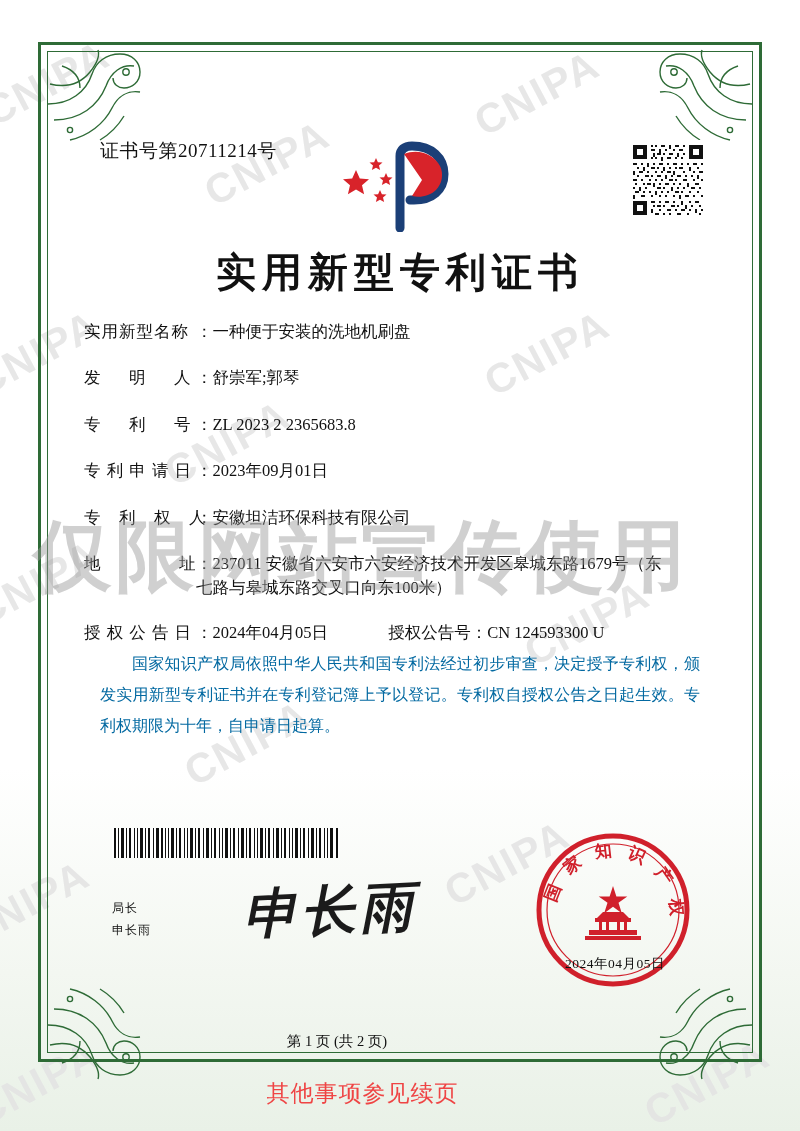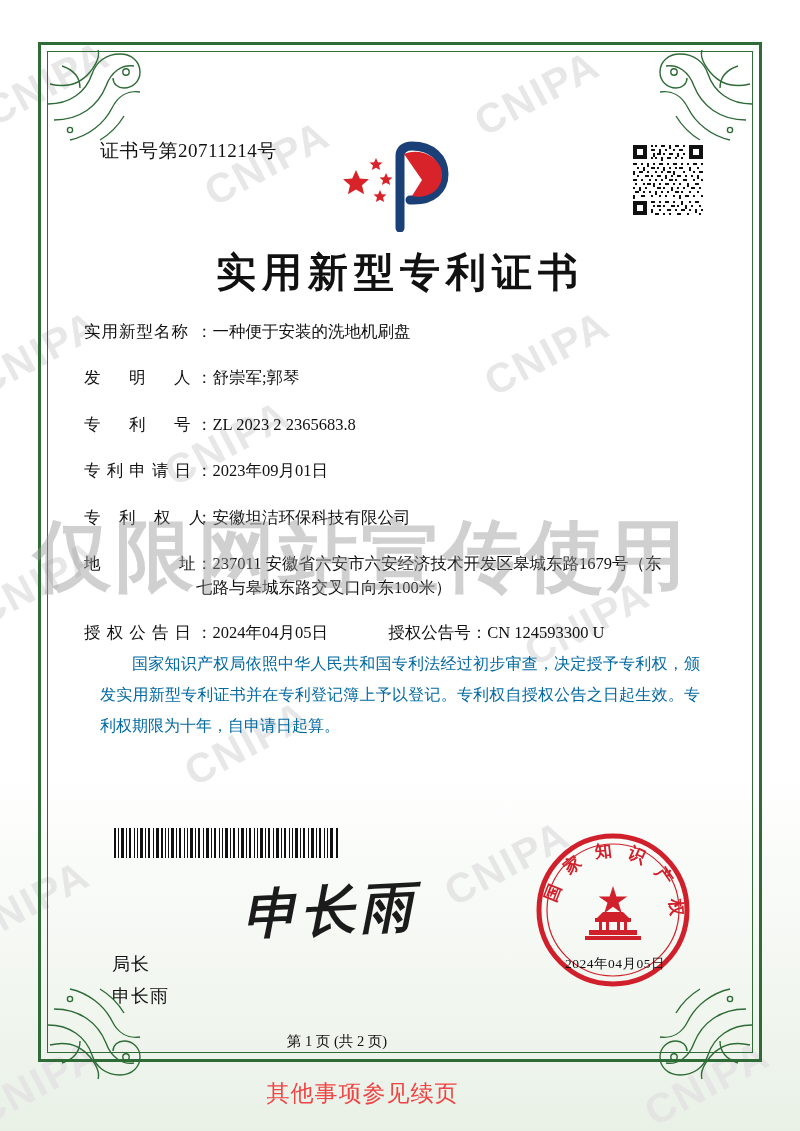--- a/index.html
+++ b/index.html
@@ -173,22 +173,22 @@
   .barcode {
     position: absolute;
     left: 112px; top: 828px;
     width: 228px; height: 30px;
   }
   .barcode svg { display:block; }
 
   
   .sig-label {
     position: absolute;
-    left: 112px; top: 948px;
-    font-size: 18px;
+    left: 112px; top: 898px;
+    font-size: 12px;
     color: #111;
     line-height: 1.8;
     letter-spacing: 1px;
   }
   .sig-script {
     position: absolute;
     left: 243px; top: 875px;
     font-family: "Liberation Serif", serif;
     font-size: 54px;
     font-weight: bold;

